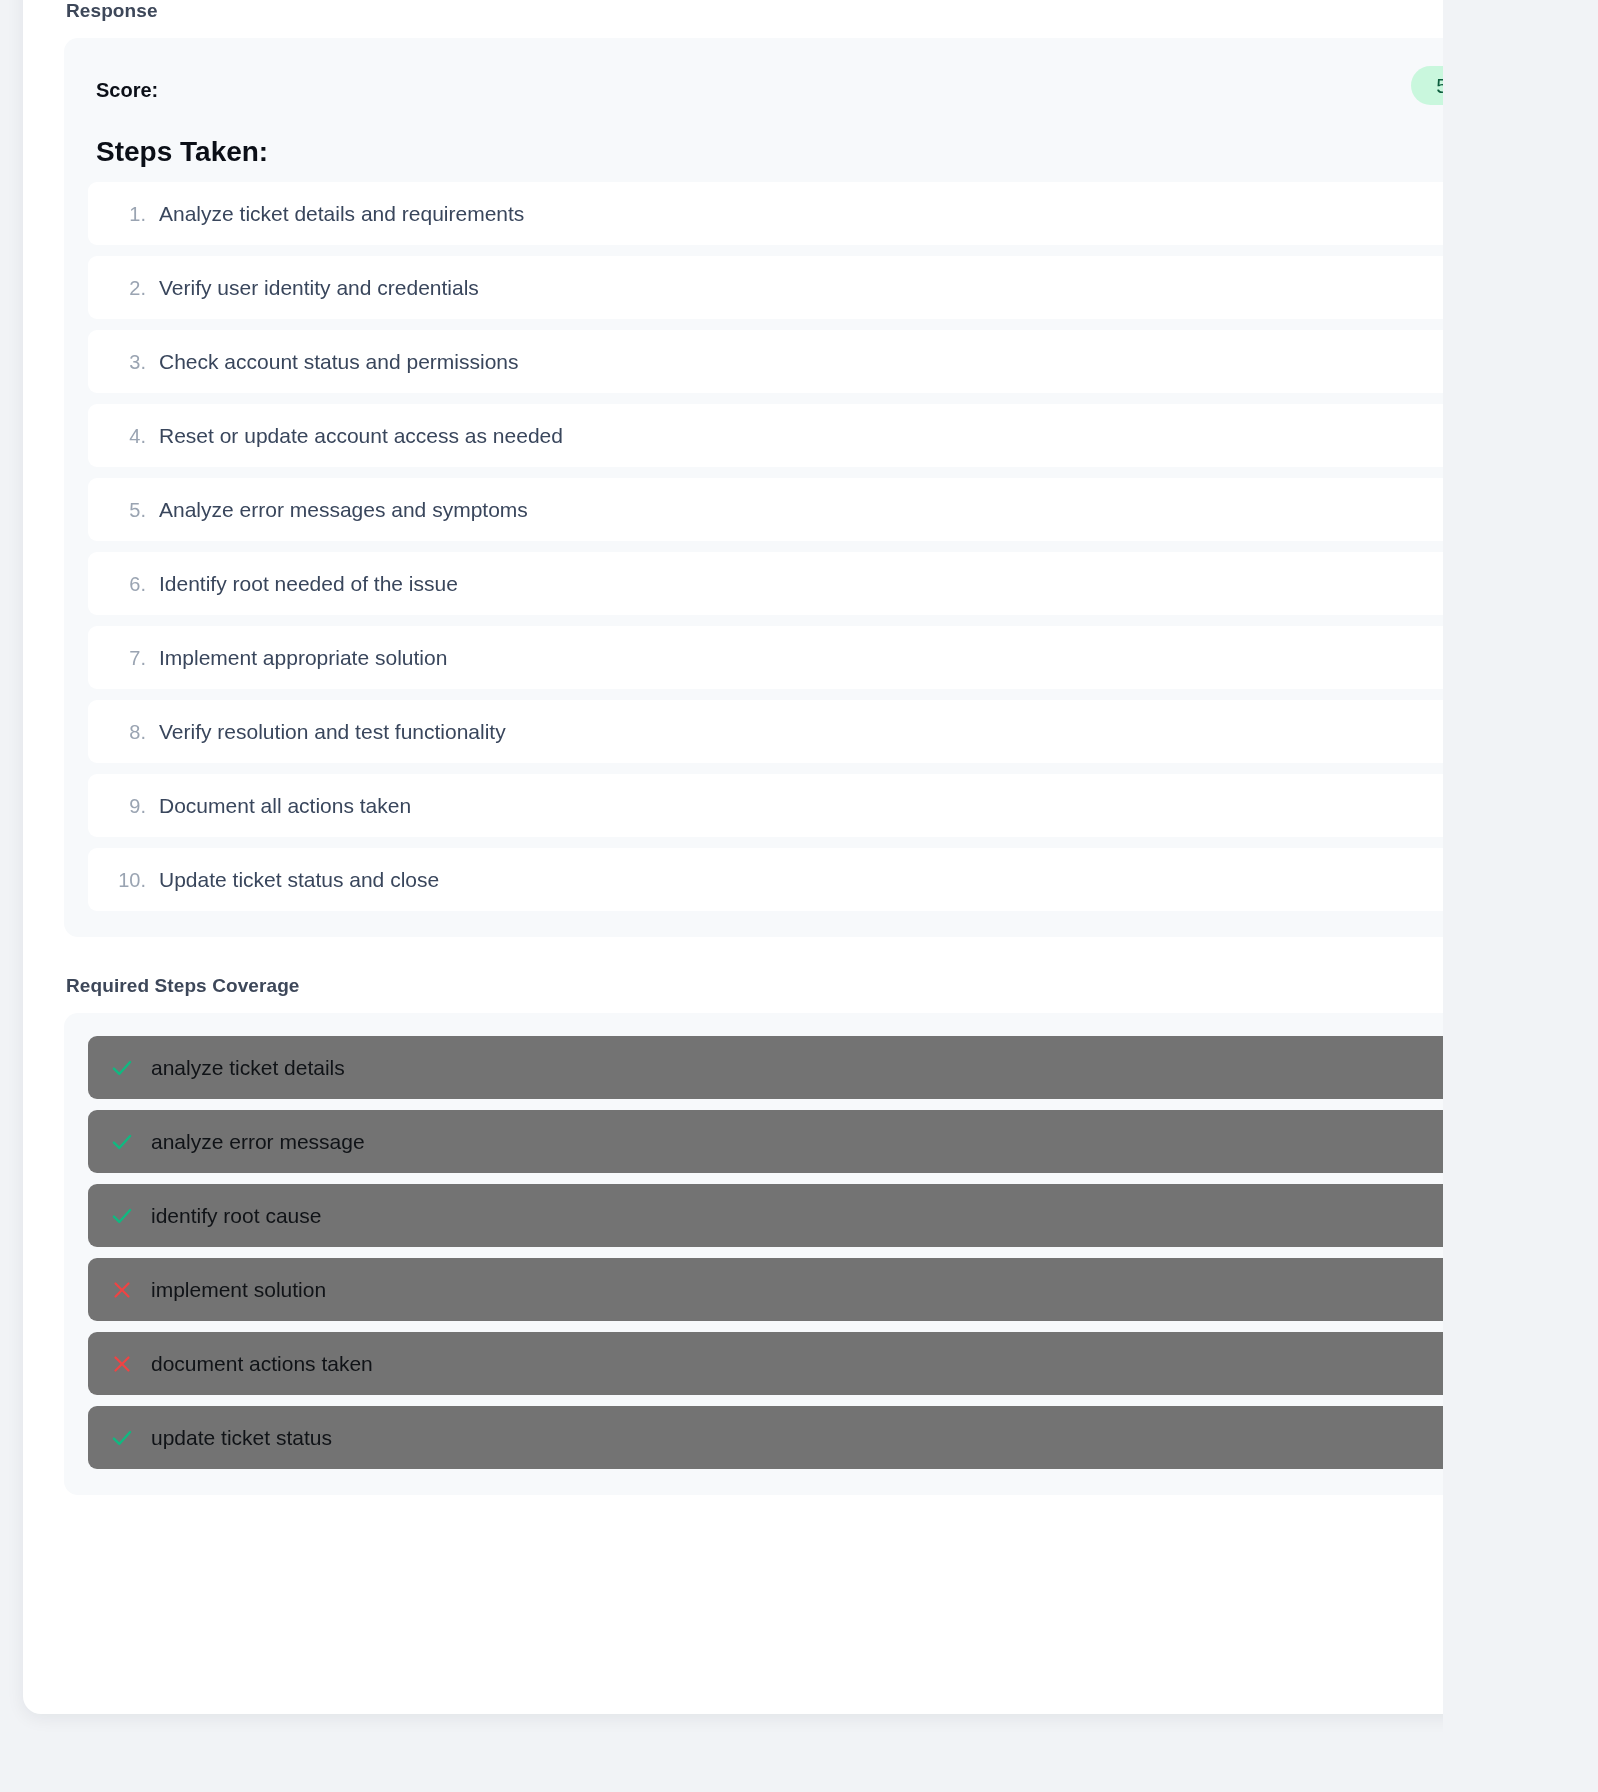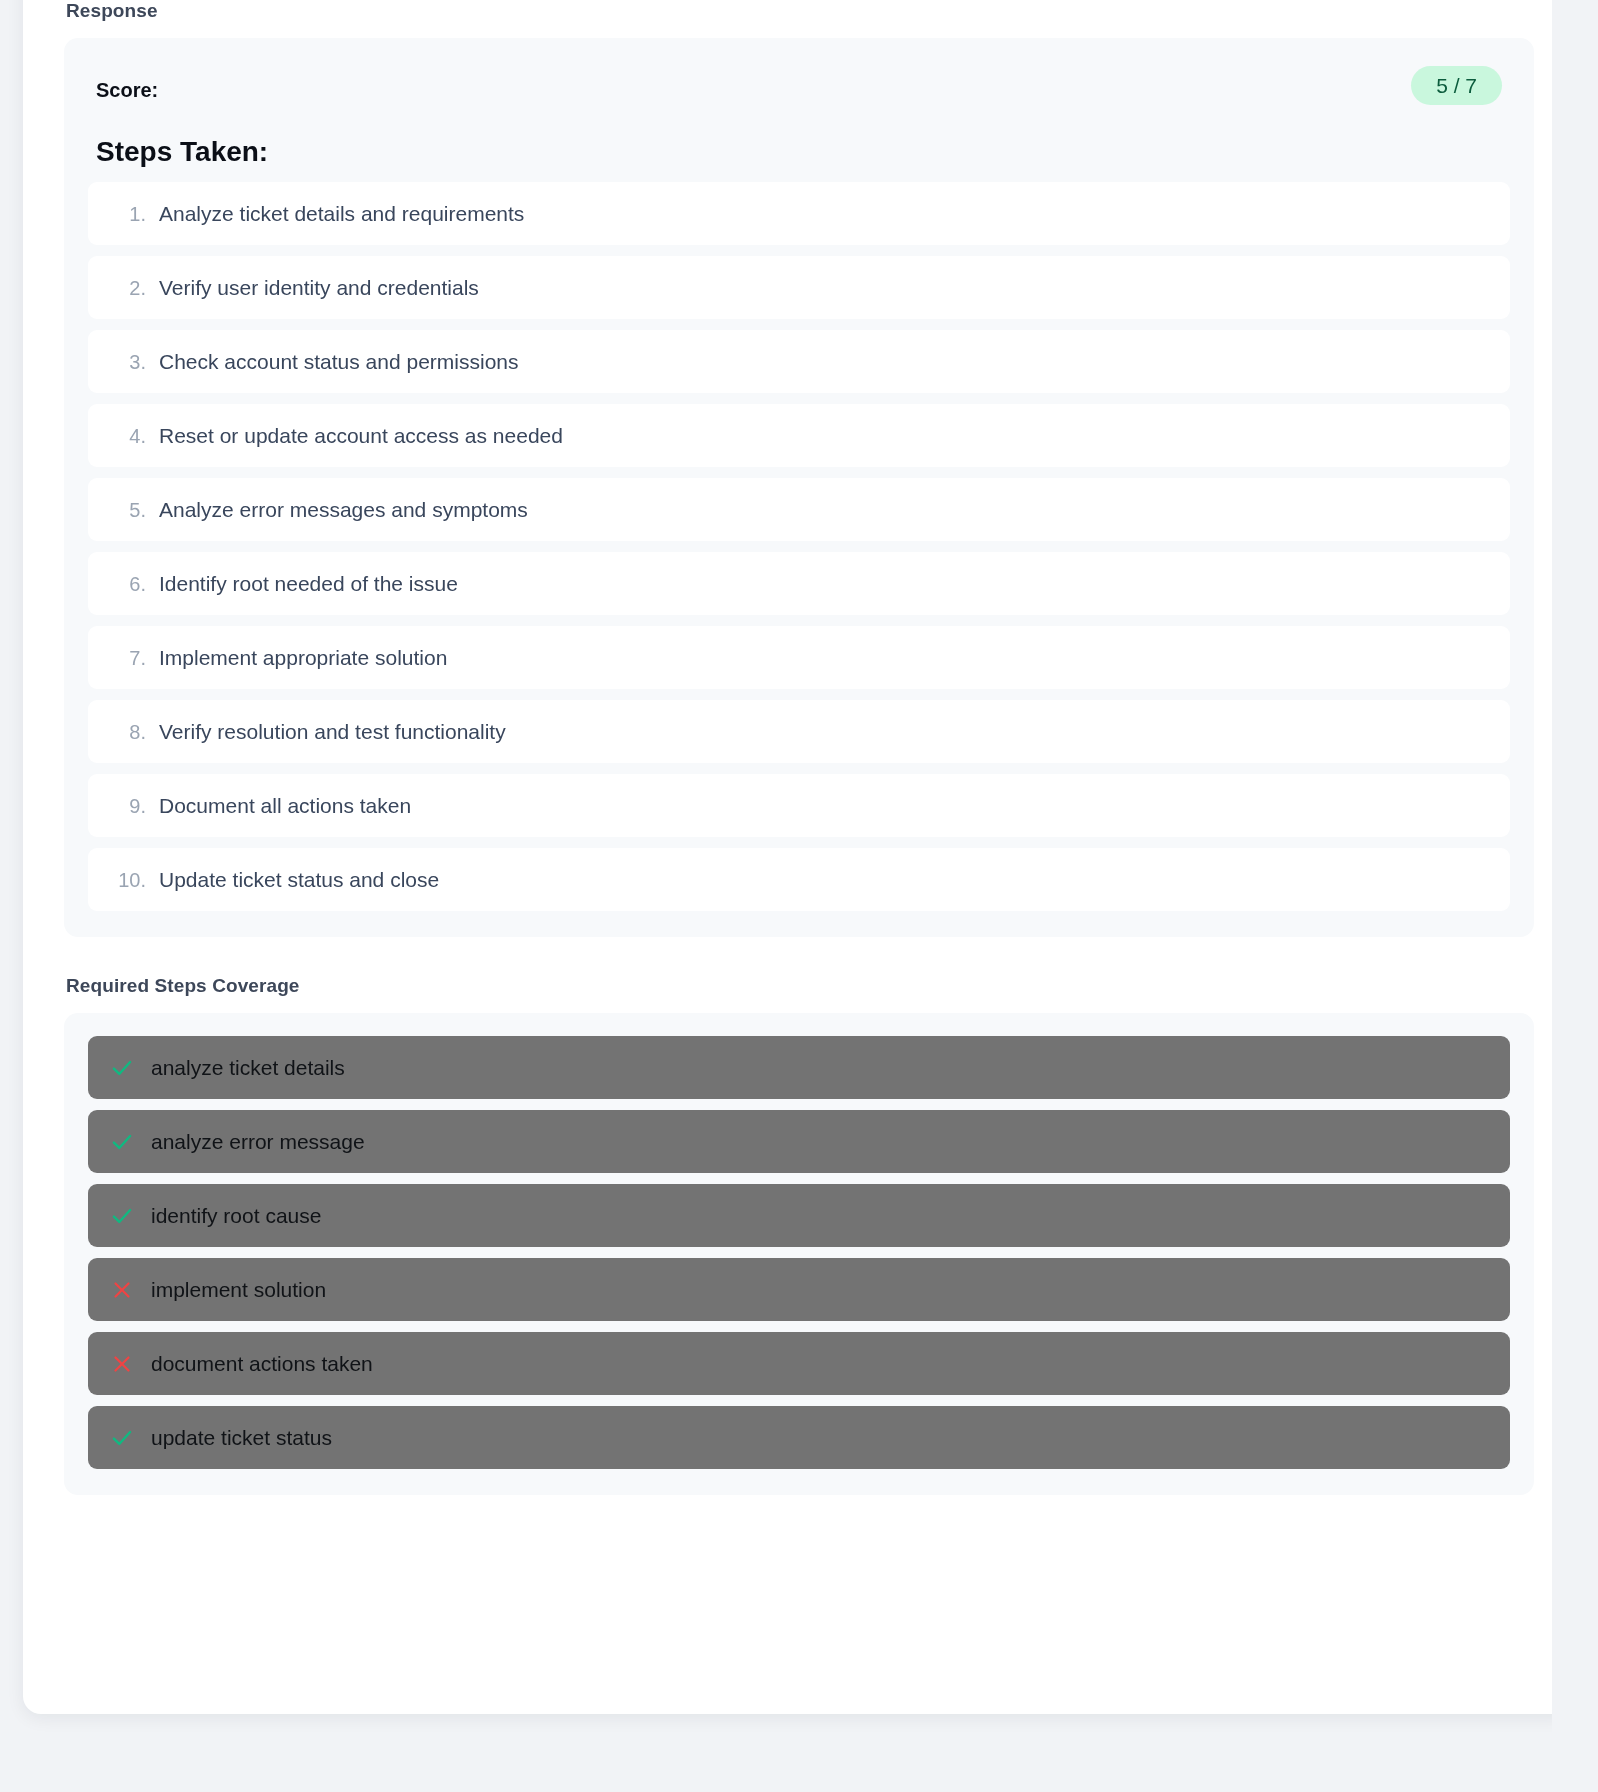--- a/index.html
+++ b/index.html
@@ -5,21 +5,21 @@
 <style>
   * { box-sizing: border-box; }
   html, body {
     margin: 0;
     padding: 0;
     background: #f1f3f6;
     font-family: "Liberation Sans", sans-serif;
     -webkit-font-smoothing: antialiased;
   }
   .page {
-    width: 1552px;
+    width: 1443px;
     height: 1792px;
     position: relative;
     background: #f1f3f6;
     overflow: hidden;
   }
   .outer-card {
     position: absolute;
     left: 23px;
     top: -40px;
     width: 1552px;

